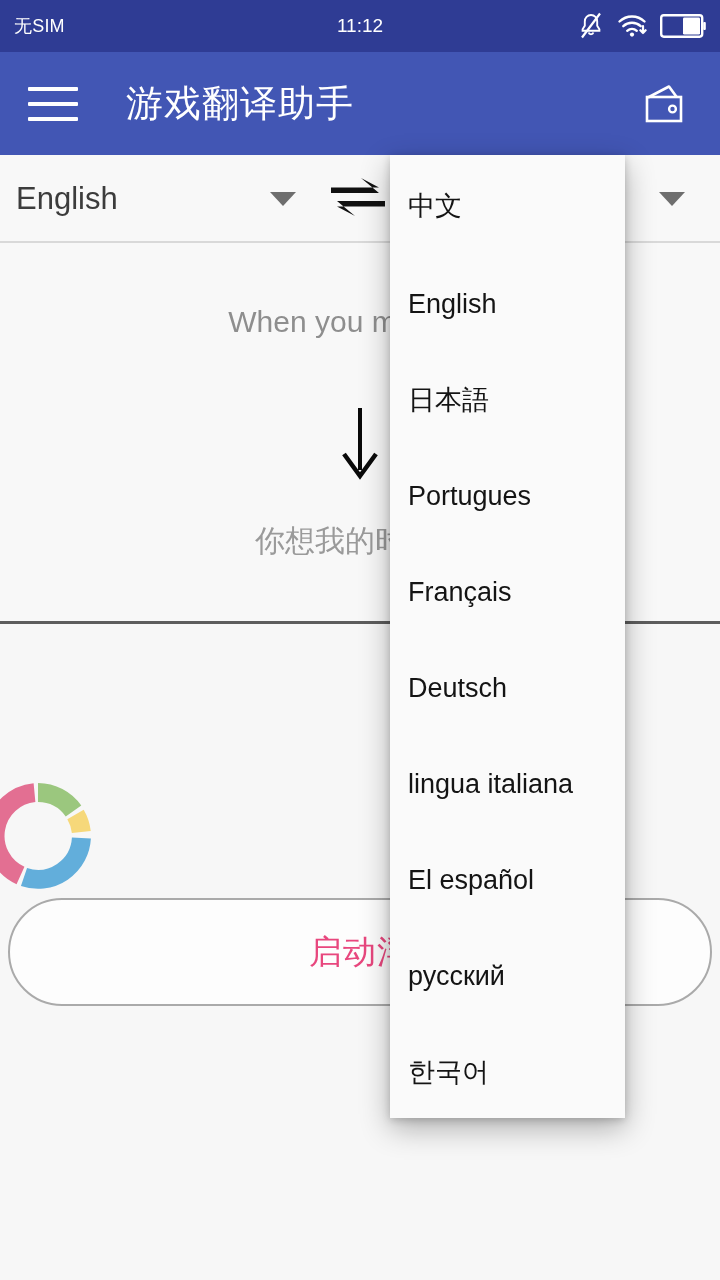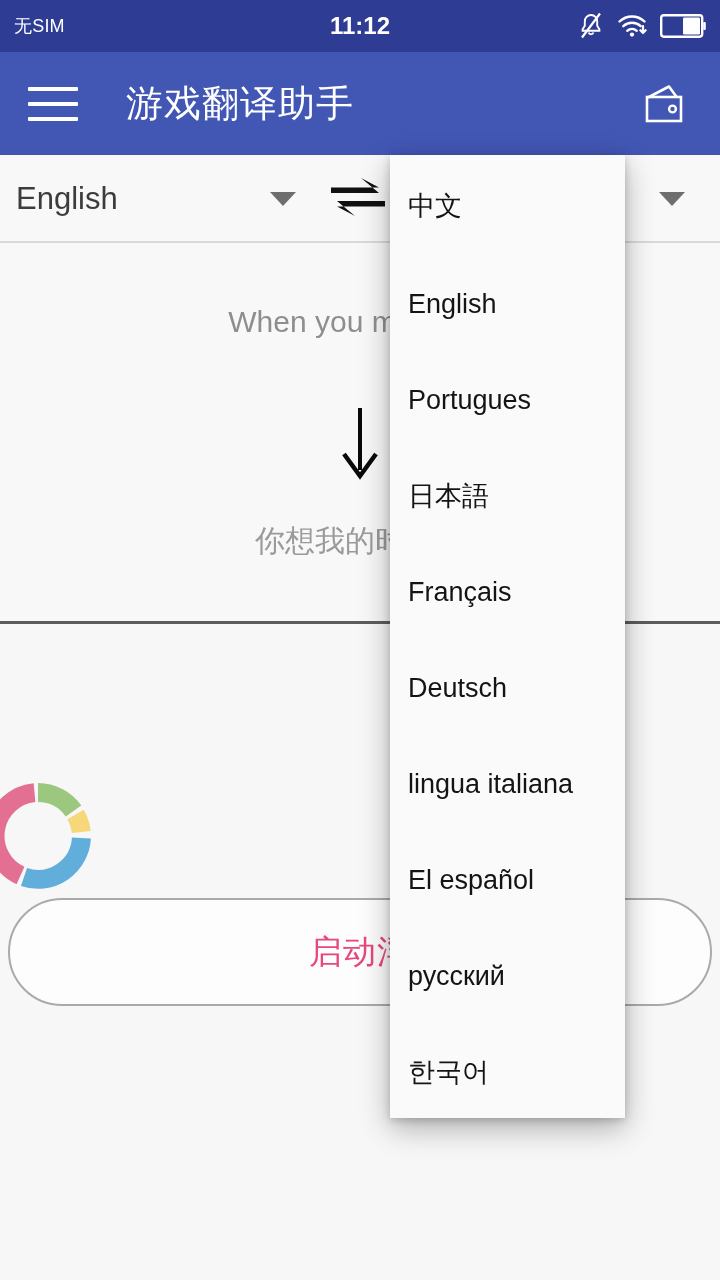--- a/index.html
+++ b/index.html
@@ -12,21 +12,21 @@
 
   
   .statusbar {
     position:absolute; left:0; top:0; width:720px; height:52px;
     background:#2f3c94; display:flex; align-items:center;
     padding:0 14px; color:#ffffff;
   }
   .sb-carrier { font-size:18px; letter-spacing:.2px; font-weight:400; }
   .sb-clock {
     position:absolute; left:0; right:0; text-align:center;
-    font-size:24px; font-weight:700; pointer-events:none;
+    font-size:19px; font-weight:400; pointer-events:none;
   }
   .sb-right { margin-left:auto; display:flex; align-items:center; gap:13px; position:relative; z-index:2; }
   .sb-right svg { display:block; }
 
   
   .appbar {
     position:absolute; left:0; top:52px; width:720px; height:103px;
     background:#4256b4; display:flex; align-items:center; padding:0 28px;
   }
   .hamburger { width:50px; height:34px; display:flex; flex-direction:column; justify-content:space-between; cursor:pointer; }
@@ -180,22 +180,22 @@
     </svg>
   </div>
 
   <div class="float-btn">
     <span class="float-btn-label">启动浮</span>
   </div>
 
   <div class="dropdown">
     <div class="dd-item first">中文</div>
     <div class="dd-item">English</div>
+    <div class="dd-item">日本語</div>
     <div class="dd-item">Portugues</div>
-    <div class="dd-item">日本語</div>
     <div class="dd-item">Français</div>
     <div class="dd-item">Deutsch</div>
     <div class="dd-item">lingua italiana</div>
     <div class="dd-item">El español</div>
     <div class="dd-item">русский</div>
     <div class="dd-item">한국어</div>
   </div>
 
 </div>
 

